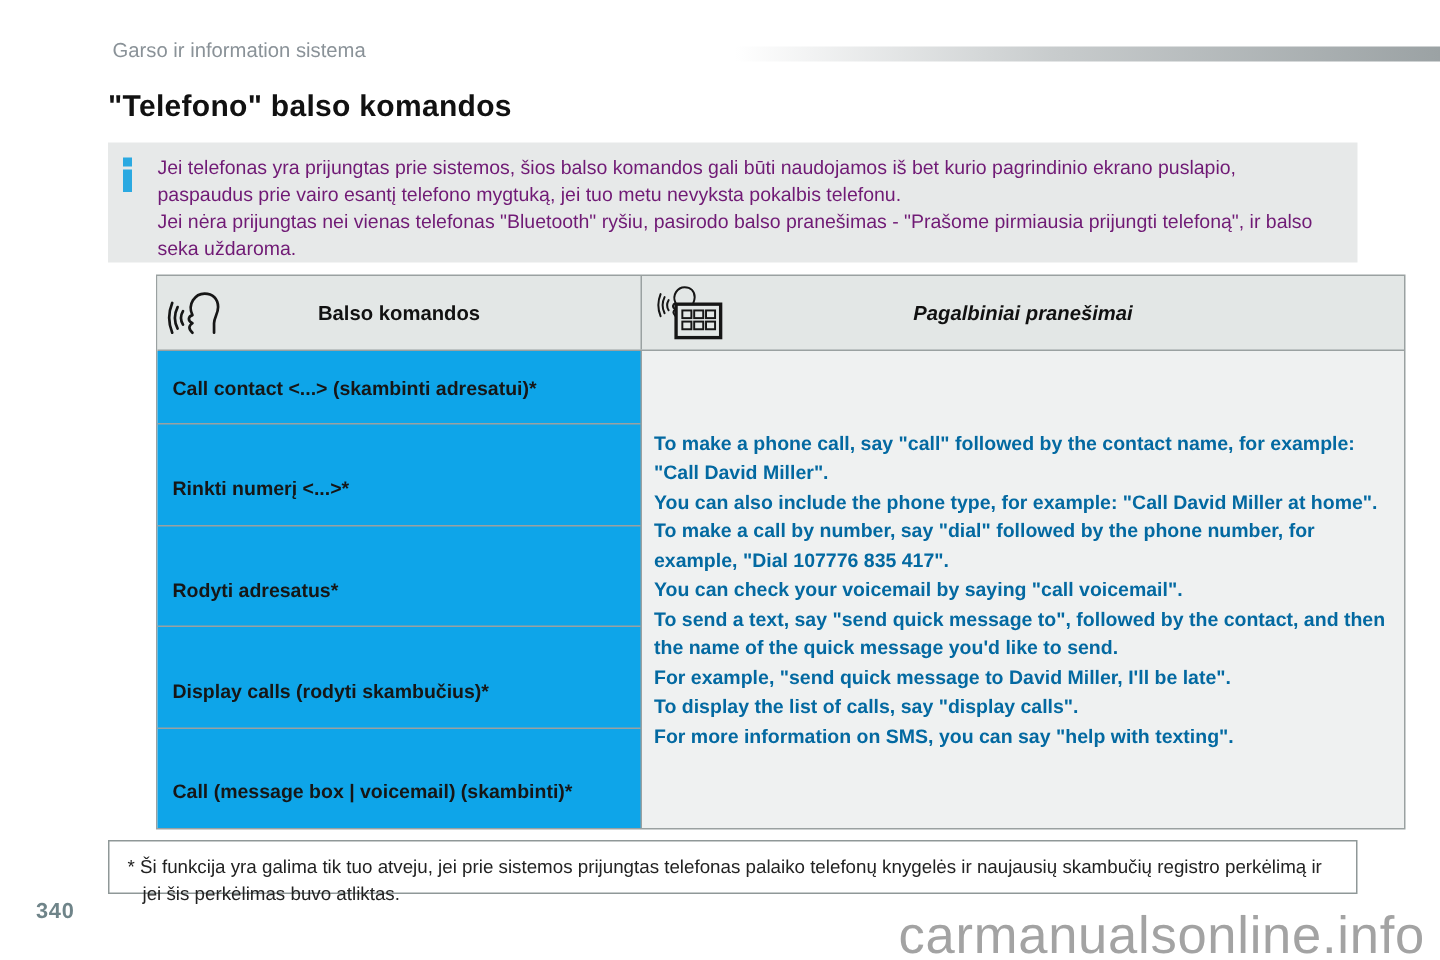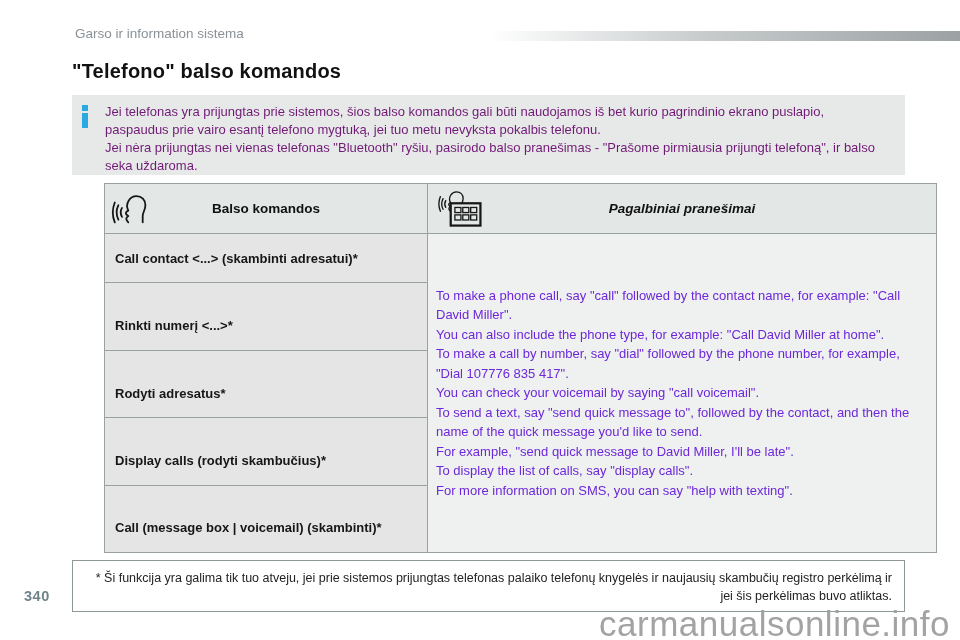--- a/index.html
+++ b/index.html
@@ -27,34 +27,34 @@
   .vtable { position:absolute; left:72px; top:183px; width:833px; height:370px;
             border:1px solid #9aa1a1; display:flex; flex-direction:column;margin-left:32px; }
   .thead { display:flex; height:50px; background:#e3e7e6; border-bottom:1px solid #9aa1a1; flex:0 0 50px; }
   .th { position:relative; display:flex; align-items:center; justify-content:center; }
   .th-left  { width:323px; border-right:1px solid #9aa1a1; }
   .th-right { flex:1;font-style:italic; }
   .th-icon { position:absolute; left:6px; top:50%; transform:translateY(-50%); }
   .th-label { font-size:13.5px; font-weight:bold; color:#111; }
 
   .tbody { display:flex; flex:1; }
-  .col-commands { width:323px; border-right:1px solid #9aa1a1; display:flex; flex-direction:column; background:#e5e5e5;gap:18px; }
+  .col-commands { width:323px; border-right:1px solid #9aa1a1; display:flex; flex-direction:column; background:#0ea5e9;gap:18px; }
   .cmd-row { flex:1; display:flex; align-items:center; padding:0 8px 0 10px; border-bottom:1px solid #9aa1a1; }
   .cmd-row:last-child { border-bottom:none;align-items:center; }
   .cmd-label { font-size:13px; font-weight:bold; color:#161616; }
   .col-help { flex:1; background:#eff1f1; display:flex; flex-direction:column; justify-content:center; padding:6px 10px 6px 8px; }
-  .help-line { font-size:13px; line-height:19.5px; color:#6d28d9; }
+  .help-line { font-size:13px; line-height:19.5px; color:#0369a1;font-weight:bold; }
 
   
-  .footnote-box { position:absolute; left:72px; top:560px; width:833px; height:52px;
-                  border:1px solid #8f9898; background:#fff; padding:8px 12px;text-align:right; }
+  .footnote-box { position:absolute; left:72px; top:560px; width:833px; height:36px;
+                  border:1px solid #8f9898; background:#fff; padding:8px 12px; }
   .footnote-text { font-size:12.5px; line-height:18px; color:#222; padding-left:10px; text-indent:-10px; }
 
   
-  .page-number { position:absolute; left:24px; top:588px; font-size:14.5px; font-weight:bold;
+  .page-number { position:absolute; left:24px; top:600px; font-size:14.5px; font-weight:bold;
                  color:#6f8489; letter-spacing:0.5px; }
   .watermark { position:absolute; right:10px; top:604px; font-size:35px; color:#a3a3a3; letter-spacing:0.5px; }
 
   svg .stroke { fill:none; stroke:#161616; stroke-width:2; stroke-linecap:round; stroke-linejoin:round; }
   svg .thin   { fill:none; stroke:#161616; stroke-width:1.4; }
 </style>
 </head>
 <body>
 
 <div class="page">

